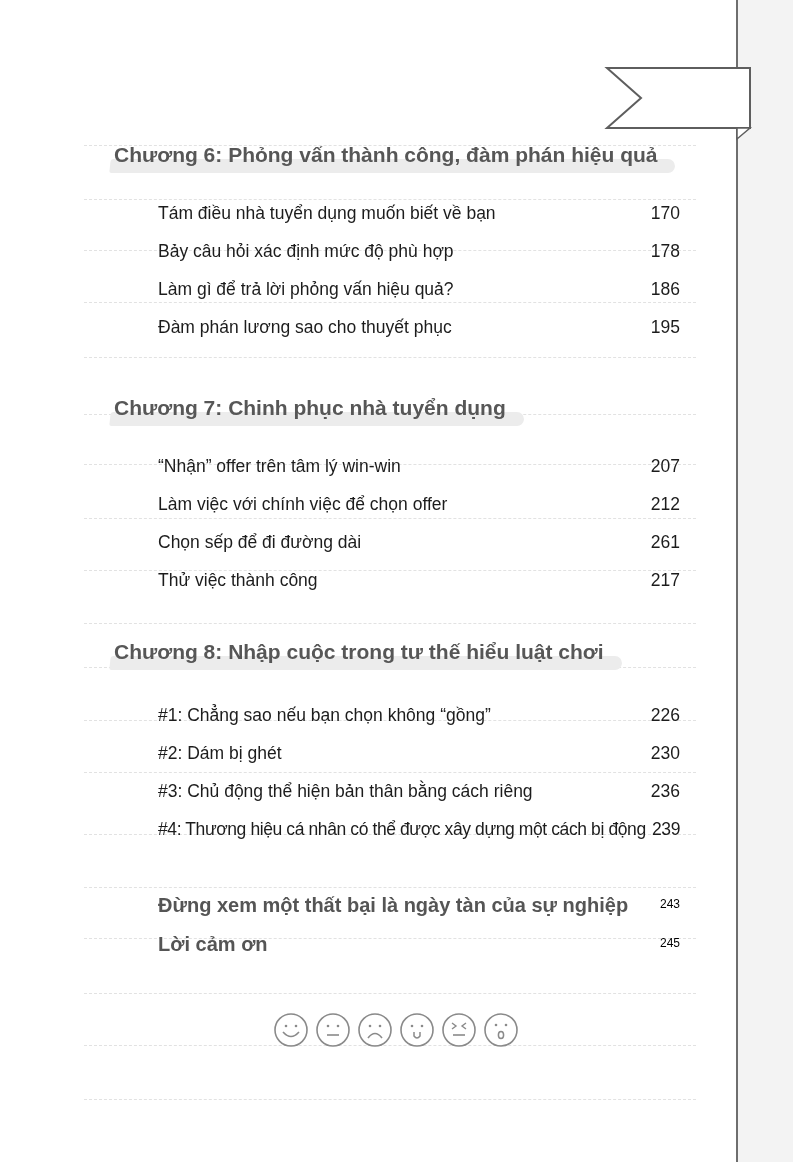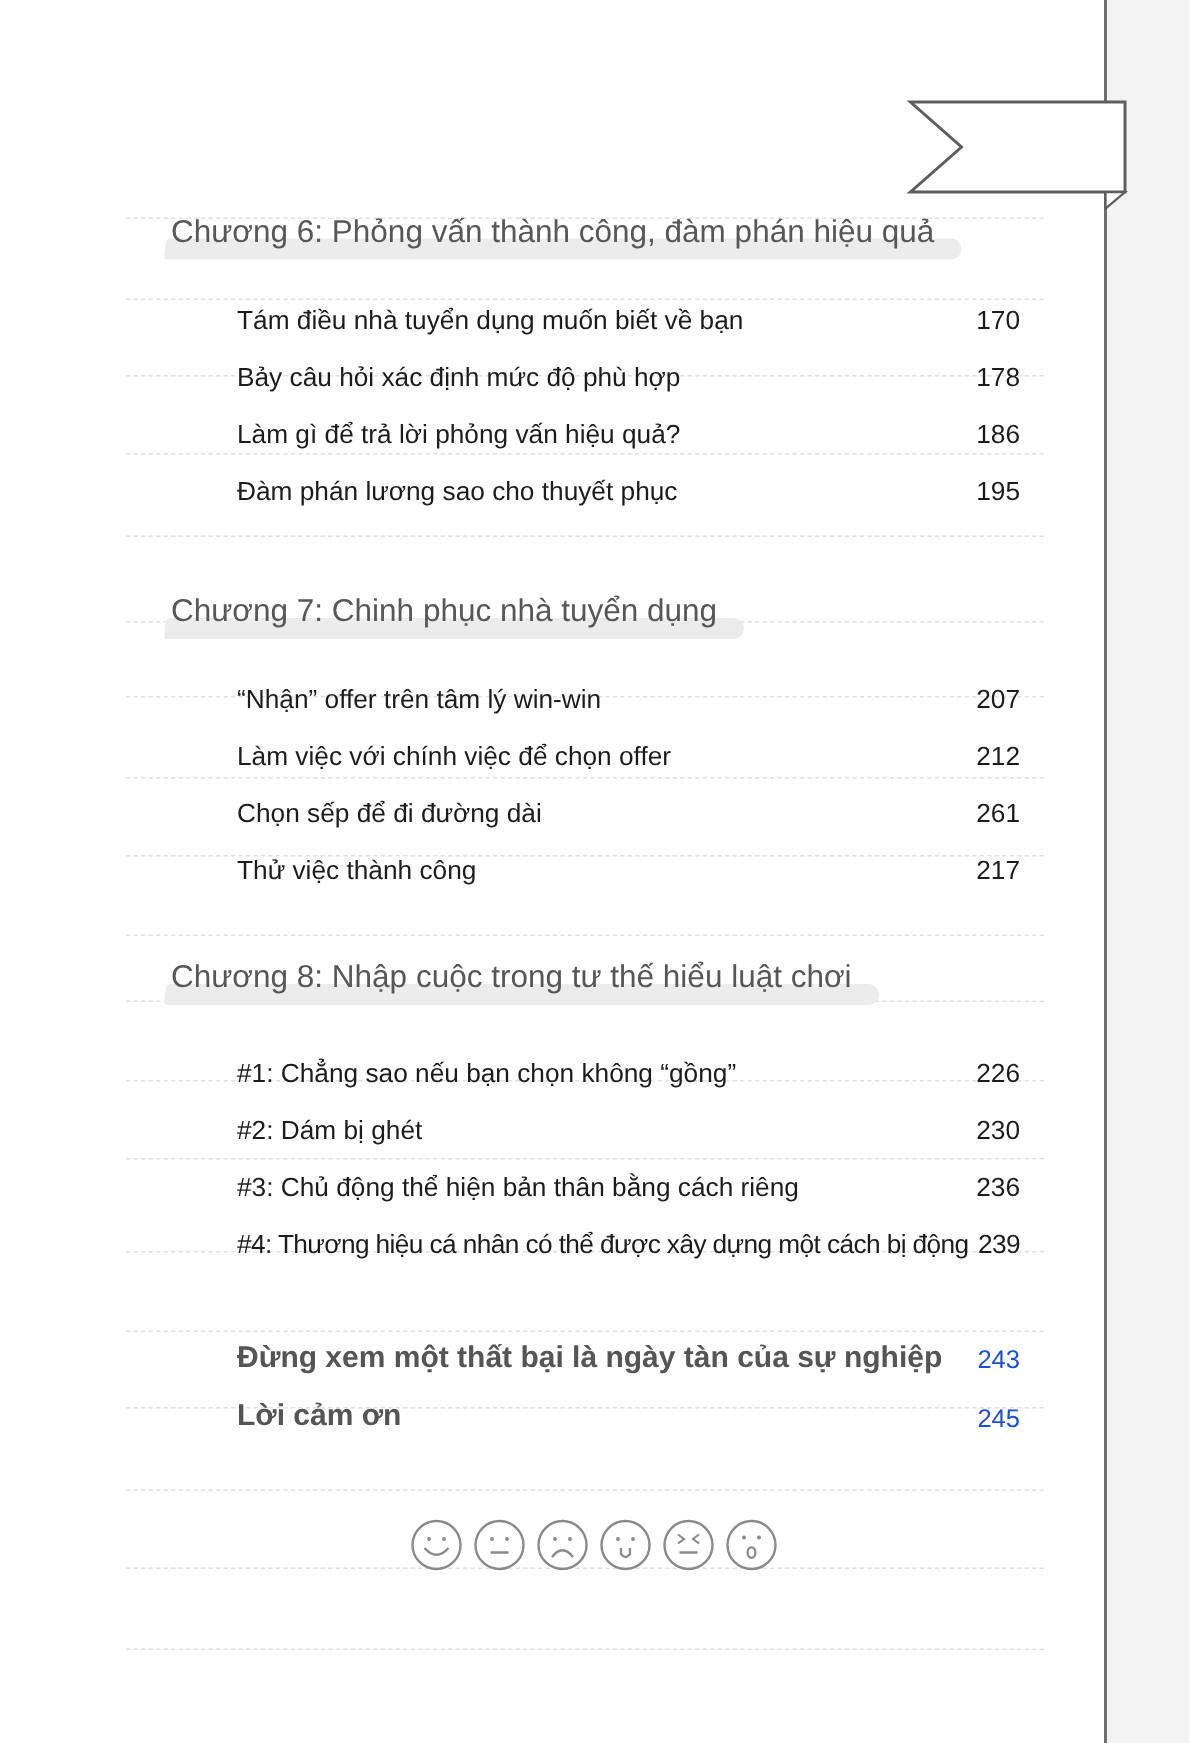--- a/index.html
+++ b/index.html
@@ -2,29 +2,29 @@
 <html><head>
 <meta charset="utf-8">
 <style>
   html, body { margin:0; padding:0; }
   body { width:793px; height:1162px; position:relative; overflow:hidden; background:#ffffff;
          font-family:"Liberation Sans", "DejaVu Sans", sans-serif; }
   .side-panel { position:absolute; left:738px; top:0; width:55px; height:1162px; background:#f3f3f3; }
   .side-border { position:absolute; left:736px; top:0; width:2px; height:1162px; background:#6e6e6e; }
   .rule { position:absolute; left:84px; width:612px; height:0; border-top:1px dashed #e2e2e2; }
   .ribbon { position:absolute; left:600px; top:60px; width:160px; height:90px; }
-  .heading { position:absolute; left:114px; font-weight:normal; font-size:21px; color:#575757; white-space:nowrap; }
+  .heading { position:absolute; left:114px; font-weight:bold; font-size:21px; color:#575757; white-space:nowrap; }
   .heading .band { position:absolute; left:-4px; right:-18px; top:16px; height:14px; background:#ececec;
                    border-radius:3px 8px 6px 2px; z-index:0; transform:skewX(-6deg); }
   .heading .txt { position:relative; z-index:1; }
   .entry { position:absolute; left:114px; width:566px; font-size:17.5px; color:#1c1c1c; white-space:nowrap; }
   .entry .title { position:absolute; left:0; top:0;margin-left:44px; }
   .entry .page { position:absolute; right:0; top:0; }
   .entry.big { font-size:20px; font-weight:bold; color:#555; }
-  .entry.big .page { font-size:17px; font-weight:normal; color:#1d4ed8; top:3px; }
+  .entry.big .page { font-size:12px; font-weight:normal; color:#000000; top:3px; }
   .faces { position:absolute; left:273px; top:1012px; height:36px; display:flex; gap:6px; }
   .face { width:36px; height:36px; }
 </style>
 </head>
 <body>
 
 <div class="side-panel"></div>
 <div class="side-border"></div>
 
 <svg class="ribbon" viewBox="600 60 160 90" width="160" height="90">

